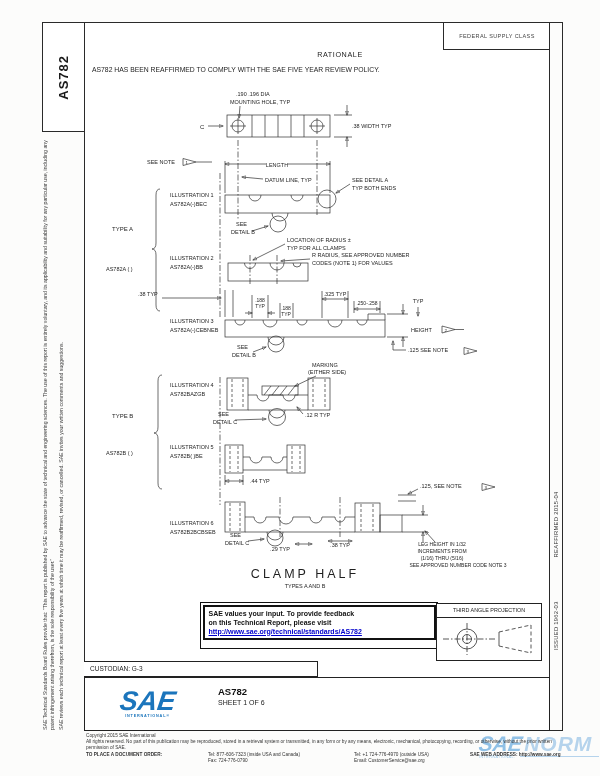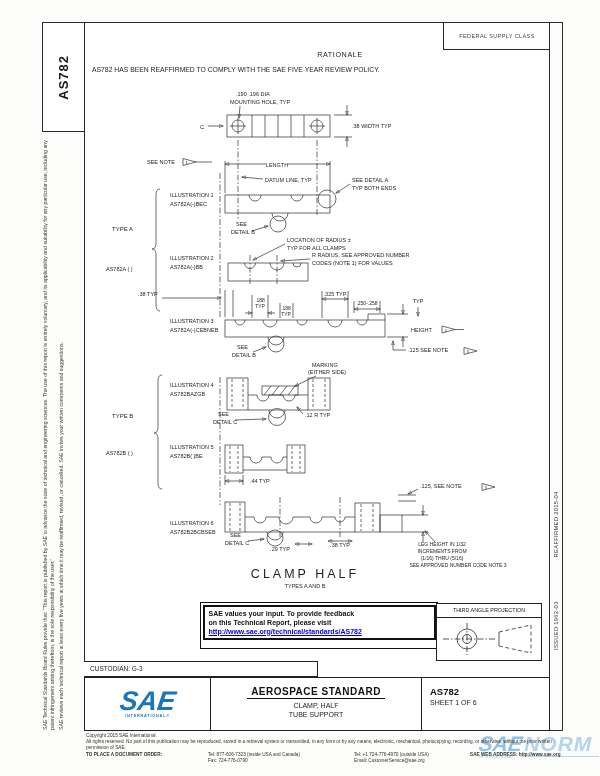--- a/index.html
+++ b/index.html
@@ -363,27 +363,20 @@
 
 <div class="abs custodian">
   <span>CUSTODIAN: G-3</span>
 </div>
 
 <div class="abs tblock">
   <div class="tb-logo">
     <div class="sae-logo">SAE</div>
     <div class="sae-sub">INTERNATIONAL®</div>
   </div>
-  <div class="tb-mid">
-    <span class="tb-head">AEROSPACE STANDARD</span>
-    <div class="tb-title">
-      <div>CLAMP, HALF</div>
-      <div>TUBE SUPPORT</div>
-    </div>
-  </div>
   <div class="tb-num">
     <div class="num">AS782</div>
     <div class="sheet">SHEET 1 OF 6</div>
   </div>
   <div class="tb-end"></div>
 </div>
 
 <div class="abs watermark">
   <div class="wm-row">
     <span class="wm-sae">SAE</span>

